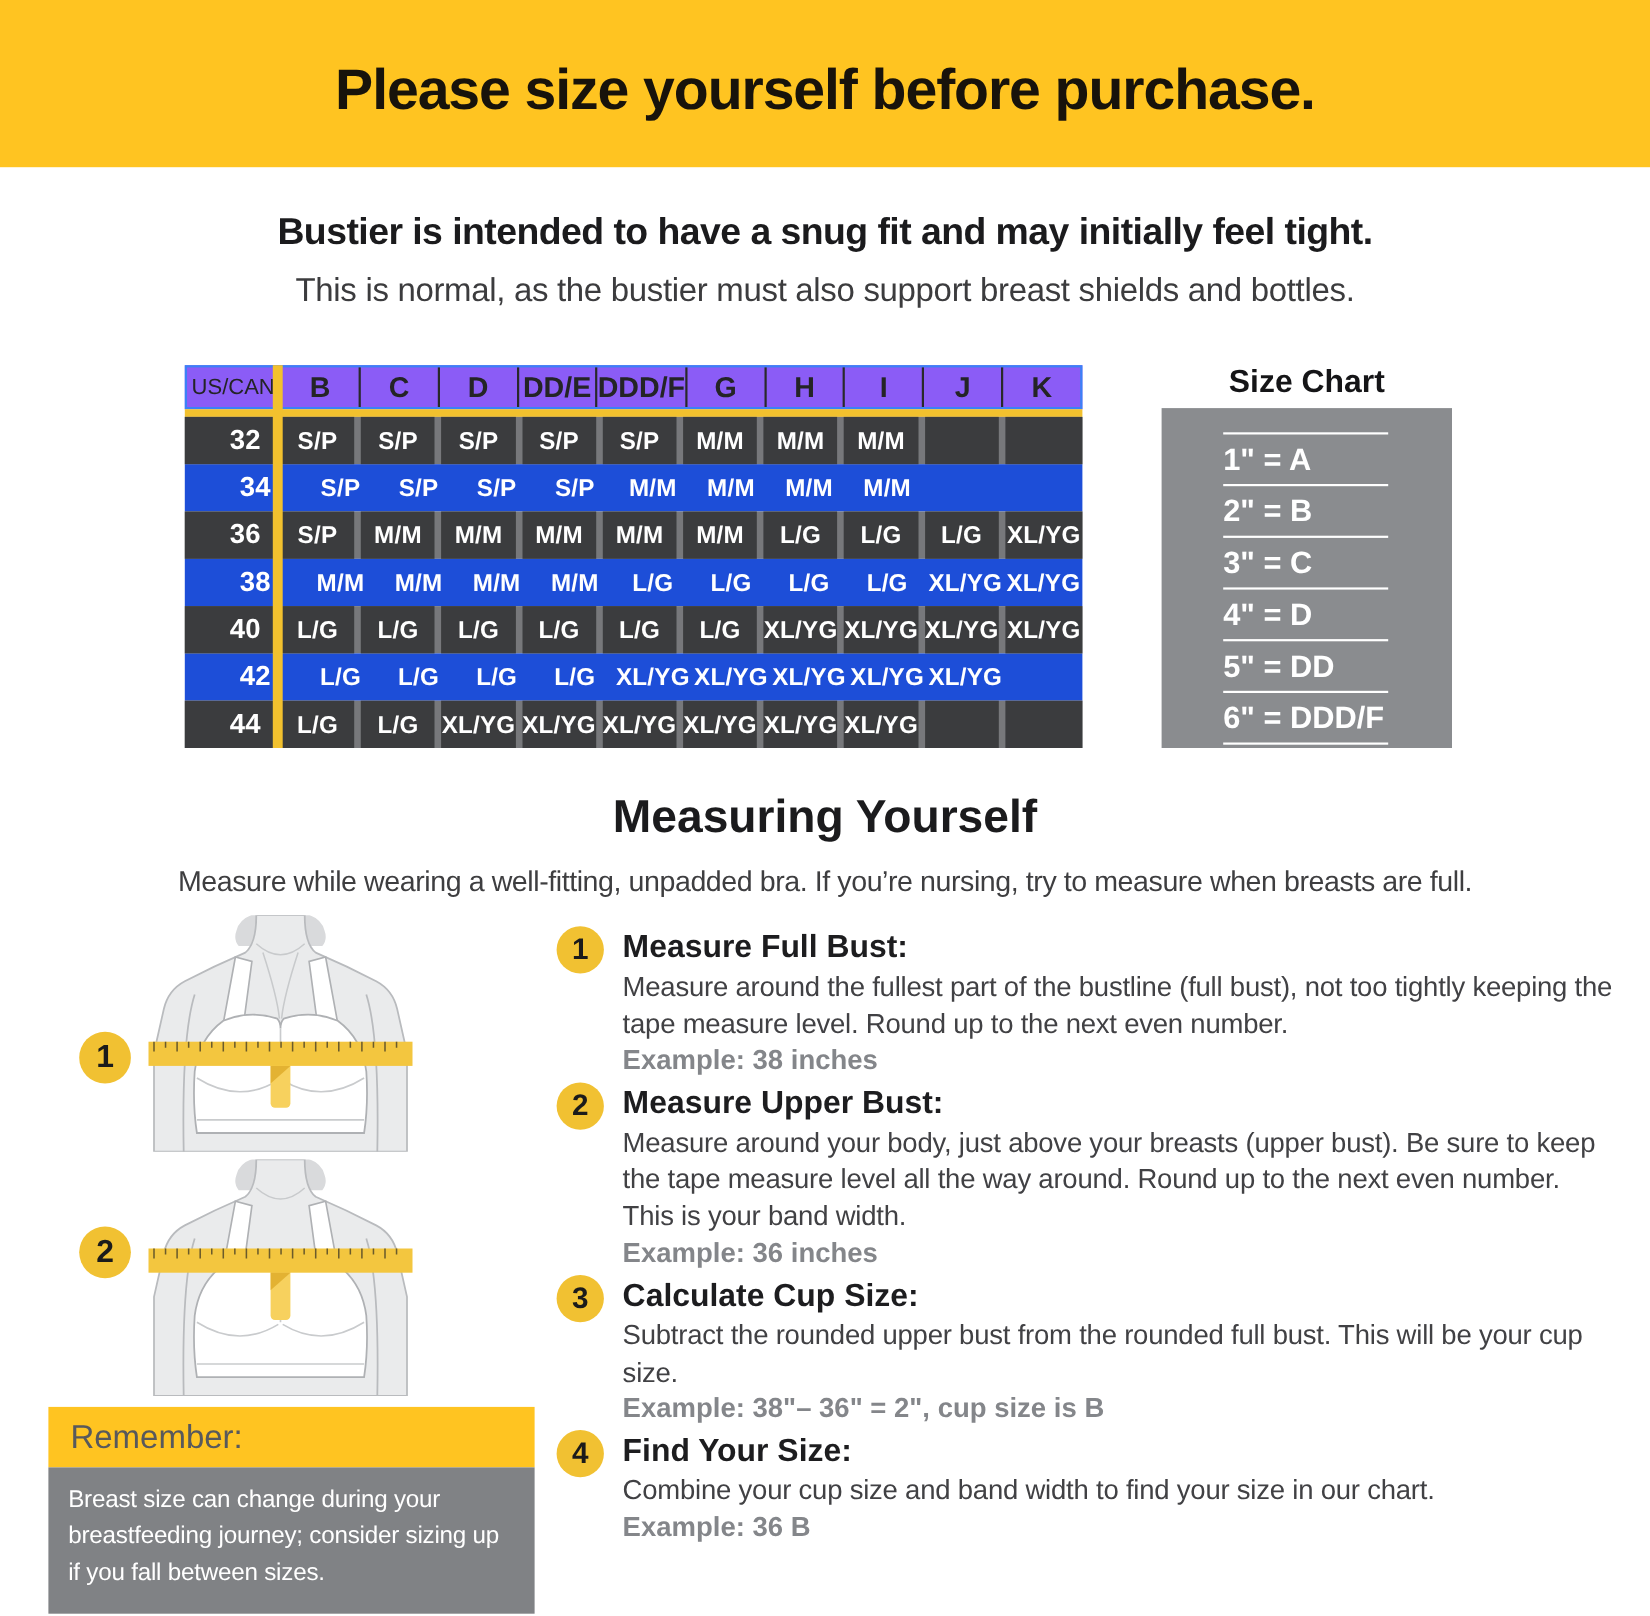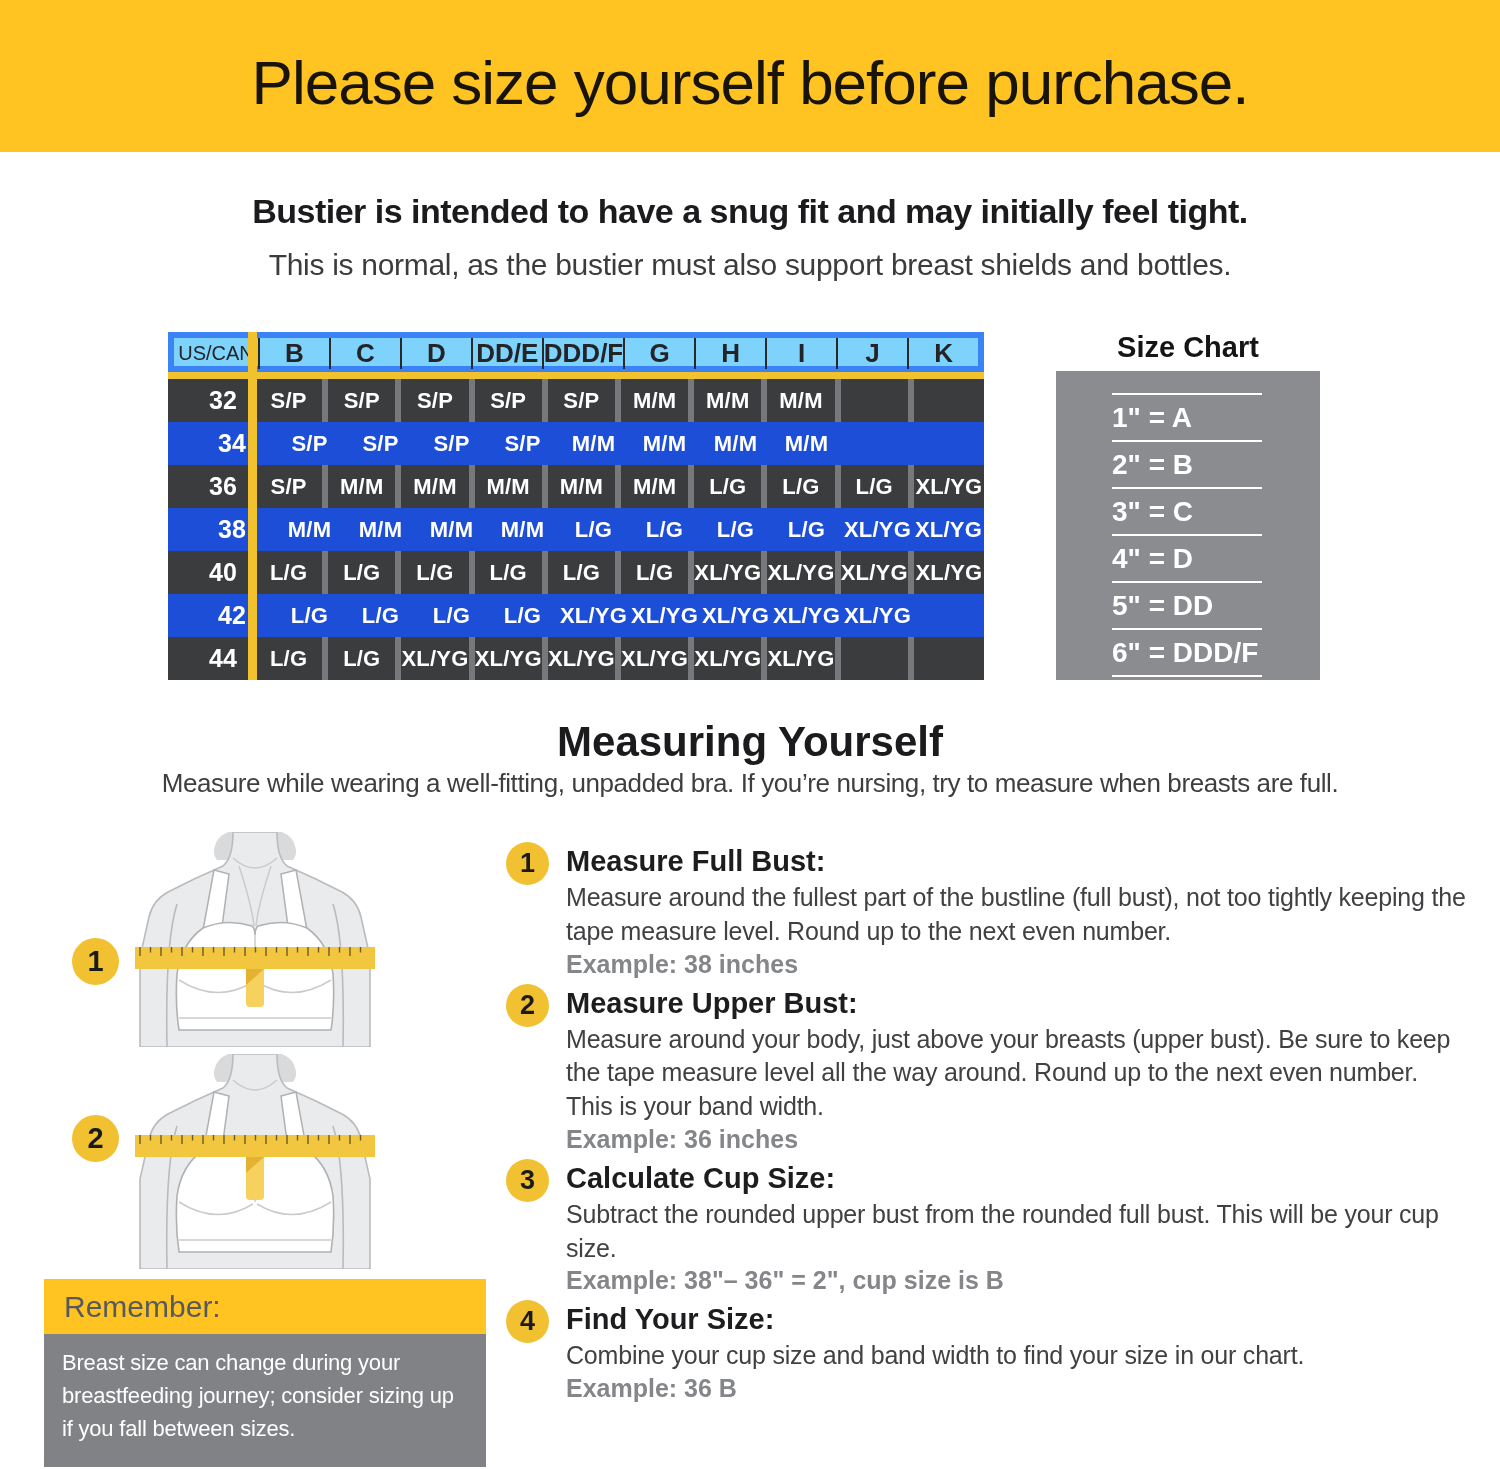--- a/index.html
+++ b/index.html
@@ -7,37 +7,37 @@
     position:relative; width:1500px; height:1469px; background:#ffffff;
     font-family:"Liberation Sans", sans-serif; overflow:hidden;
     -webkit-font-smoothing:antialiased;
   }
 
   
   .banner {
     position:absolute; left:0; top:0; width:1500px; height:152px;
     background:#FFC421; display:flex; align-items:center; justify-content:center;
   }
-  .banner-title { font-size:62px; font-weight:normal; color:#18130b; letter-spacing:-1px;margin-top:12px; }
+  .banner-title { font-size:52px; font-weight:bold; color:#18130b; letter-spacing:-1px;margin-top:12px; }
 
   
   .intro-heading {
     position:absolute; top:192px; left:0; width:1500px; text-align:center;
     font-size:34px; font-weight:bold; color:#1b1b1d; letter-spacing:-0.5px; white-space:nowrap;
   }
   .intro-sub {
     position:absolute; top:248px; left:0; width:1500px; text-align:center;
     font-size:30px; color:#3c3c3e; letter-spacing:-0.3px; white-space:nowrap;
   }
 
   
   .size-table { position:absolute; left:168px; top:332px; width:816px; }
   .thead {
     display:grid; grid-template-columns:84px repeat(10,1fr);
-    height:40px; background:#7dd3fc; border:6px solid #3b82f6; box-sizing:border-box;
+    height:40px; background:#8b5cf6; border:2px solid #3b82f6; box-sizing:border-box;
   }
   .th {
     display:flex; align-items:center; justify-content:center;
     font-size:26px; font-weight:bold; color:#242426; border-left:2px solid #29292b;
   }
   .th:first-child { border-left:none; font-size:20px; font-weight:normal; }
   .yellow-underline { height:7px; background:#F2C12E; }
   .trow { display:grid; grid-template-columns:84px repeat(10,1fr); height:43px; }
   .trow.dark { background:#77787B; }
   .trow.gray { background:#1d4ed8;padding-left:22px; }
@@ -67,21 +67,21 @@
     padding:7px 0 6px 0; white-space:nowrap;
   }
   .sc-entry:first-child { border-top:2px solid #ffffff; }
 
   
   .measuring-title {
     position:absolute; top:718px; left:0; width:1500px; text-align:center;
     font-size:42px; font-weight:bold; color:#1b1b1d;
   }
   .measuring-intro {
-    position:absolute; top:768px; left:0; width:1500px; text-align:center;
+    position:absolute; top:786px; left:0; width:1500px; text-align:center;
     font-size:26px; color:#3e3e40; letter-spacing:-0.4px; white-space:nowrap;
   }
 
   
   .figure { position:absolute; width:280px; height:215px; }
   #figure-1 { left:115px; top:832px; }
   #figure-2 { left:115px; top:1054px; }
   .badge {
     position:absolute; width:47px; height:47px; border-radius:50%;
     background:#F1C132; color:#1b1b1b; font-size:29px; font-weight:bold;

